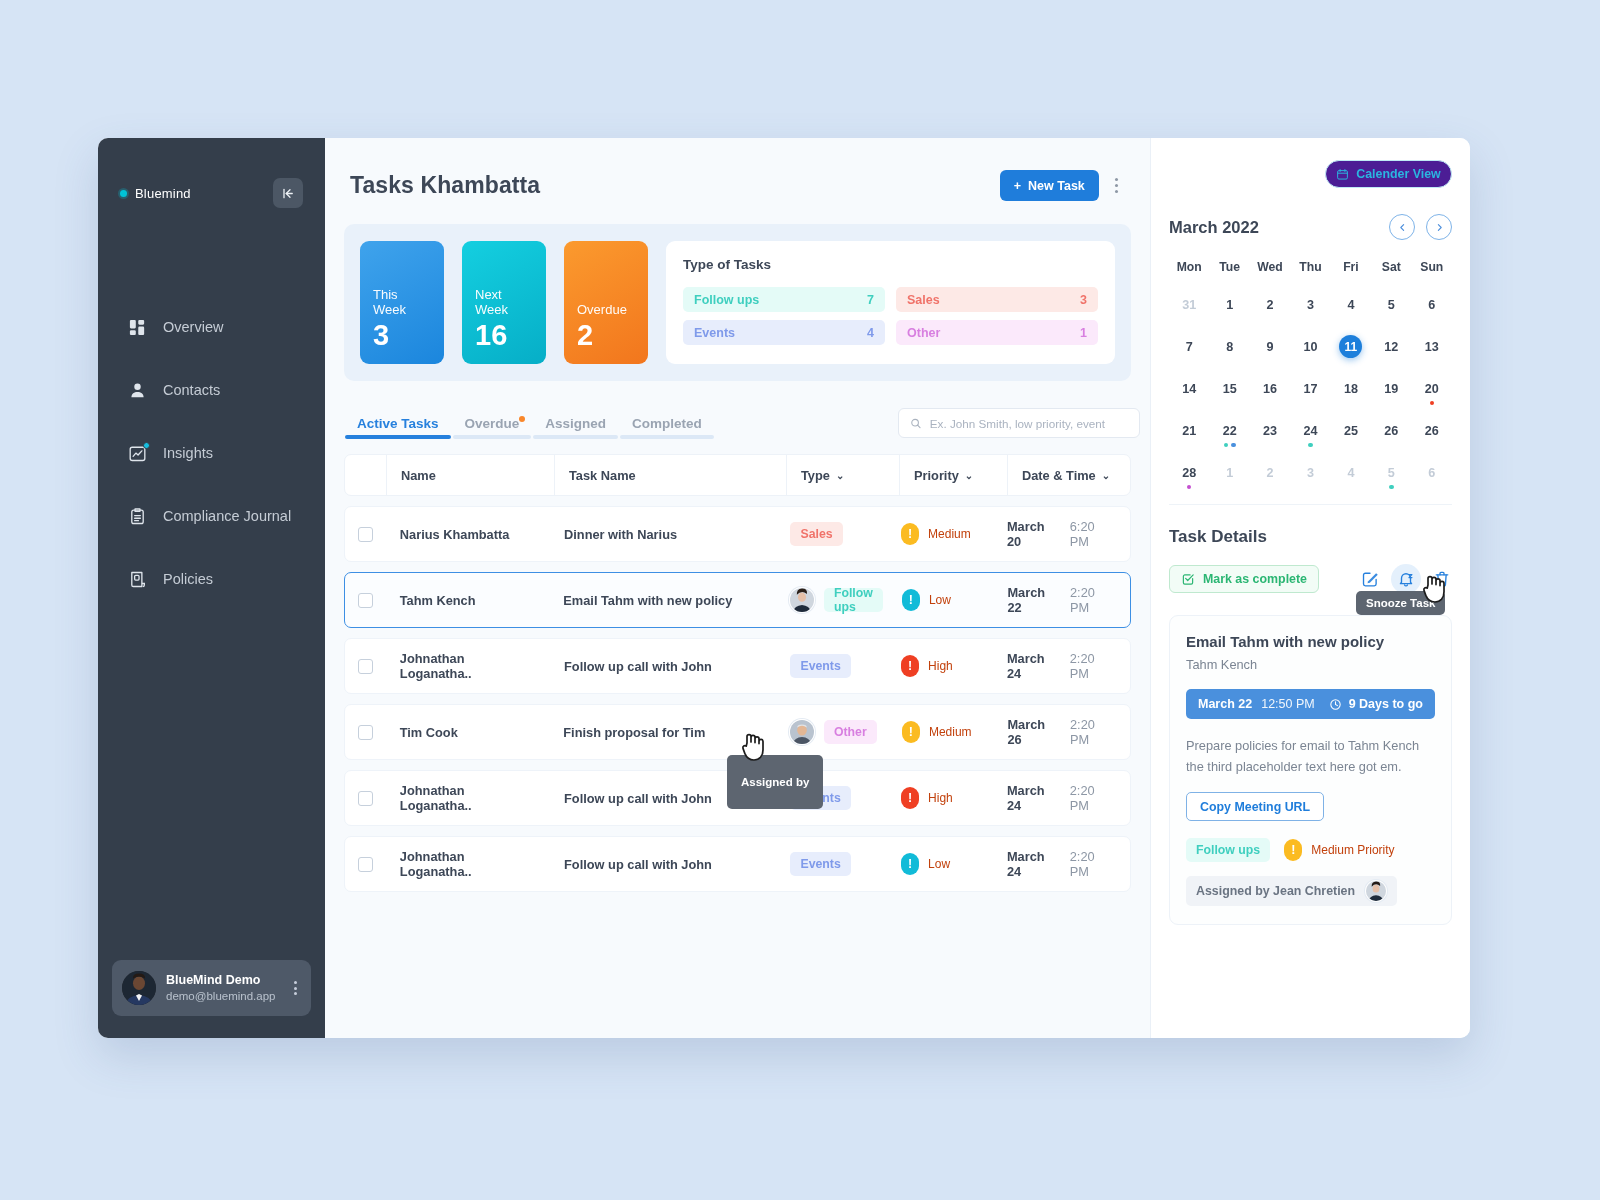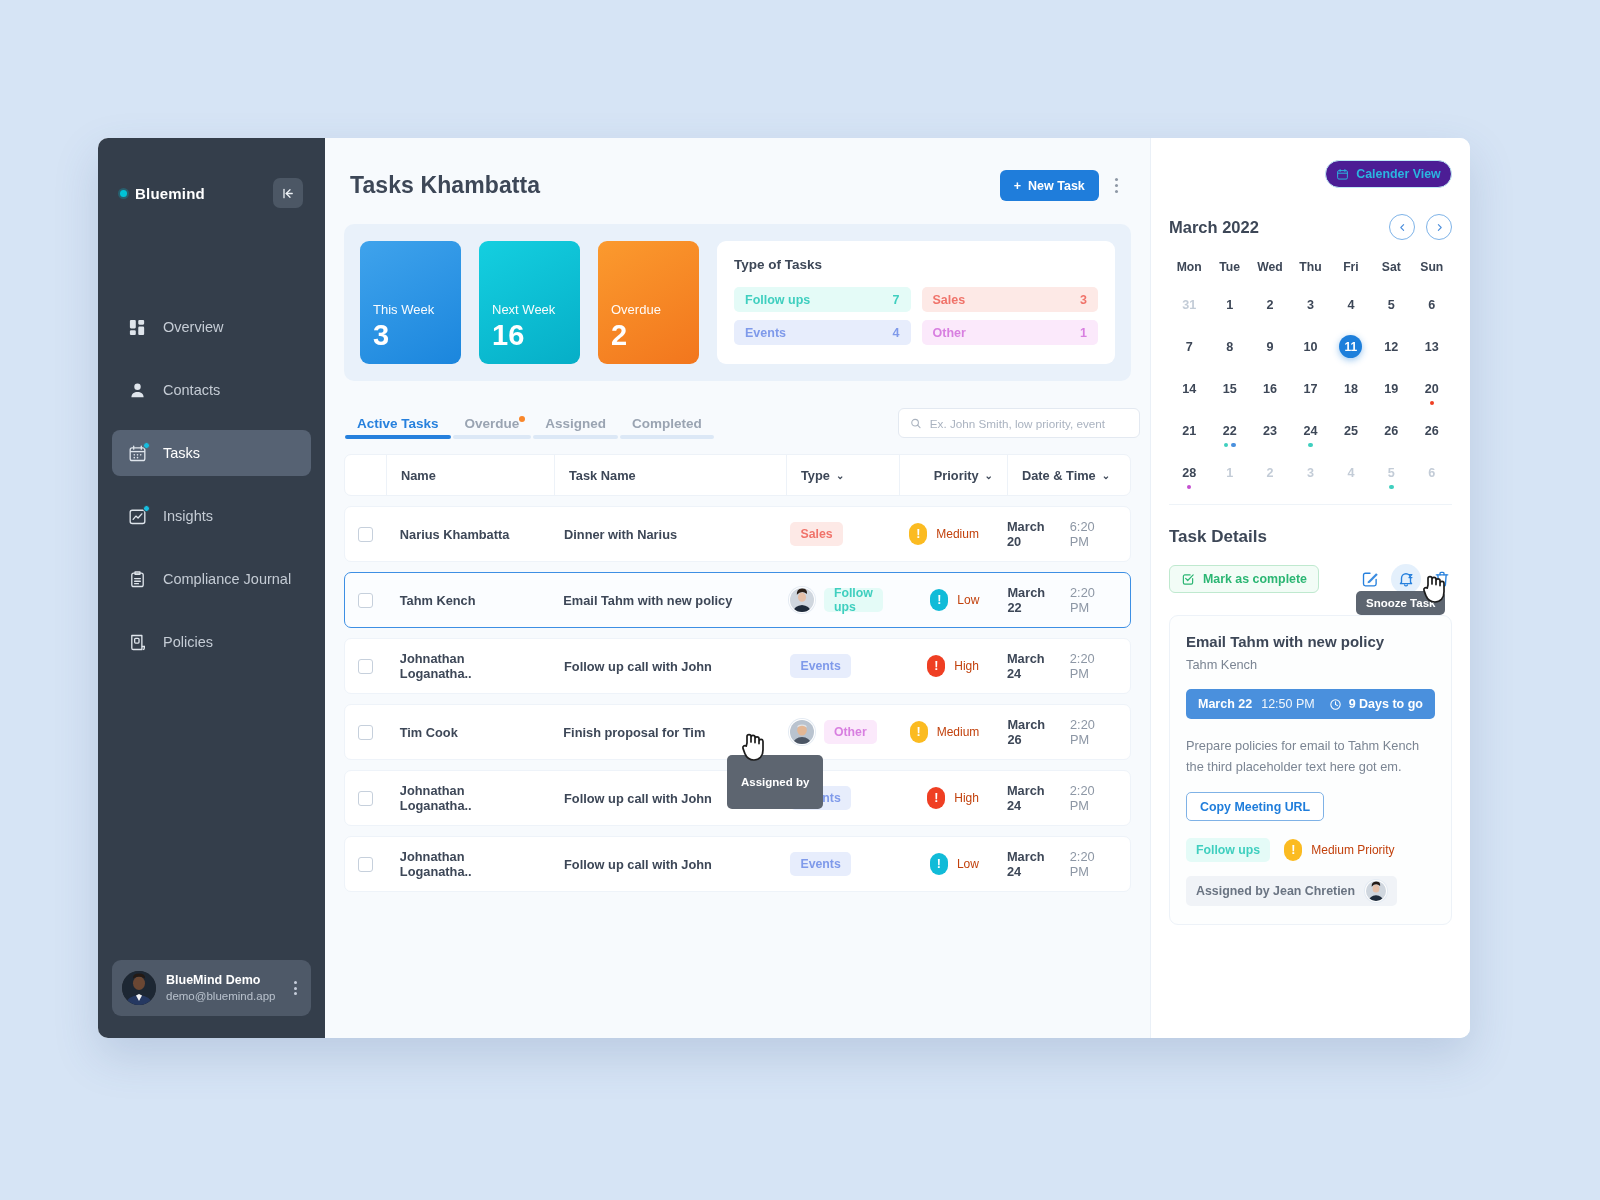--- a/index.html
+++ b/index.html
@@ -17,21 +17,21 @@
   }
 
   
   .sidebar {
     width:227px; background:#333d४a; background:#343e4b; flex:0 0 227px;
     position:relative; color:#e8ecf1;
   }
   .brand { display:flex; align-items:center; padding:40px 22px 0 22px; }
   .brand-dot { width:7px;height:7px;border-radius:50%;background:#00c2d6;margin-right:8px;
     box-shadow:0 0 0 2px rgba(0,194,214,.25); }
-  .brand-name { font-size:15px; font-weight:700; letter-spacing:.2px; color:#fff; }
+  .brand-name { font-size:13px; font-weight:400; letter-spacing:.2px; color:#fff; }
   .collapse-btn {
     margin-left:auto; width:30px;height:30px;border-radius:7px;background:#4c5765;
     display:flex;align-items:center;justify-content:center;color:#eef2f6;font-size:15px;
     border:none; cursor:pointer;
   }
   .nav { margin-top:96px; padding:0 14px; }
   .nav-item {
     display:flex; align-items:center; gap:16px; height:46px; padding:0 16px;
     border-radius:8px; margin-bottom:17px; color:#c5ccd5; font-size:14.5px; cursor:pointer;
     position:relative;
@@ -70,21 +70,21 @@
     font-family:"Liberation Sans",sans-serif;
   }
   .kebab-main { display:flex; flex-direction:column; gap:3px; cursor:pointer; padding:4px 2px; }
   .kebab-main i { width:3.2px;height:3.2px;border-radius:50%;background:#8e98a6;display:block; }
 
   .stats-wrap {
     margin:23px 19px 0 19px; background:#e9f1fa; border-radius:10px; padding:17px 16px;
     display:flex; gap:18px;
   }
   .stat {
-    width:101px; height:123px; border-radius:9px; padding:14px 13px; color:#fff;
+    width:84px; height:123px; border-radius:9px; padding:14px 13px; color:#fff;
     display:flex; flex-direction:column; justify-content:flex-end; cursor:pointer;
   }
   .stat .lbl { font-size:13px; font-weight:400; opacity:.97; margin-bottom:4px; }
   .stat .val { font-size:29px; font-weight:700; line-height:1; }
   .s-blue { background:linear-gradient(150deg,#3fa3ec 0%,#1b86dd 100%); }
   .s-cyan { background:linear-gradient(150deg,#14cfe0 0%,#06aec7 100%); }
   .s-orange { background:linear-gradient(150deg,#fb9a2e 0%,#f2761d 100%); }
 
   .types-card {
     flex:1 1 auto; background:#fff; border-radius:9px; padding:16px 17px 14px 17px;
@@ -123,21 +123,21 @@
   .table-zone { padding:0 19px; margin-top:4px; }
   .t-head {
     display:flex; align-items:center; height:42px; background:#fff; border:1px solid #edf2f8;
     border-radius:7px; font-size:12.8px; font-weight:700; color:#3d4757;
   }
   .t-head > div { padding:0 14px; height:100%; display:flex; align-items:center; }
   .c-chk   { width:42px; border-right:1px solid #edf2f8; justify-content:center; padding:0 !important; }
   .c-name  { width:168px; border-right:1px solid #edf2f8; }
   .c-task  { width:232px; border-right:1px solid #edf2f8; }
   .c-type  { width:113px; border-right:1px solid #edf2f8; }
-  .c-prio  { width:108px; border-right:1px solid #edf2f8;justify-content:flex-end; }
+  .c-prio  { width:108px; border-right:1px solid #edf2f8; }
   .c-date  { flex:1 1 auto; }
   .caret { margin-left:6px; font-size:10px; color:#3d4757; }
 
   .row {
     display:flex; align-items:center; height:56px; background:#fff; border:1px solid #eef3f9;
     border-radius:7px; margin-top:10px; font-size:12.8px; color:#3d4757; cursor:pointer;
     position:relative;
   }
   .row.selected { border:1.6px solid #3d8fe4; background:#fbfdff; }
   .row > div { padding:0 14px; height:100%; display:flex; align-items:center; }
@@ -275,36 +275,20 @@
       <div class="nav-item">
         <span class="nav-ico">
           <svg viewBox="0 0 20 20" fill="currentColor">
               <circle cx="10" cy="6" r="3.4"></circle>
               <path d="M3.6 17c0-3.6 2.9-5.4 6.4-5.4s6.4 1.8 6.4 5.4z"></path>
             </svg>
         </span>
         <span>Contacts</span>
       </div>
 
-      <div class="nav-item active">
-        <span class="nav-ico">
-          <svg viewBox="0 0 20 20" fill="none" stroke="currentColor" stroke-width="1.4">
-              <rect x="2.3" y="4" width="15.4" height="13.4" rx="2"></rect>
-              <path d="M2.3 8 H17.7" stroke-width="1.4"></path>
-              <path d="M6 2.4 V5.4 M14 2.4 V5.4" stroke-linecap="round"></path>
-              <circle cx="6.6" cy="11.4" r=".85" fill="currentColor" stroke="none"></circle>
-              <circle cx="10" cy="11.4" r=".85" fill="currentColor" stroke="none"></circle>
-              <circle cx="13.4" cy="11.4" r=".85" fill="currentColor" stroke="none"></circle>
-              <circle cx="6.6" cy="14.4" r=".85" fill="currentColor" stroke="none"></circle>
-              <circle cx="10" cy="14.4" r=".85" fill="currentColor" stroke="none"></circle>
-            </svg>
-          <i class="ico-badge"></i>
-        </span>
-        <span>Tasks</span>
-      </div>
 
       <div class="nav-item">
         <span class="nav-ico">
           <svg viewBox="0 0 20 20" fill="none" stroke="currentColor" stroke-width="1.4">
               <rect x="2.3" y="3.4" width="15.4" height="14" rx="2.2"></rect>
               <path d="M5.4 13 L8.3 9.6 L10.6 11.6 L14.6 7.2" stroke-linecap="round" stroke-linejoin="round"></path>
             </svg>
           <i class="ico-badge"></i>
         </span>
         <span>Insights</span>

